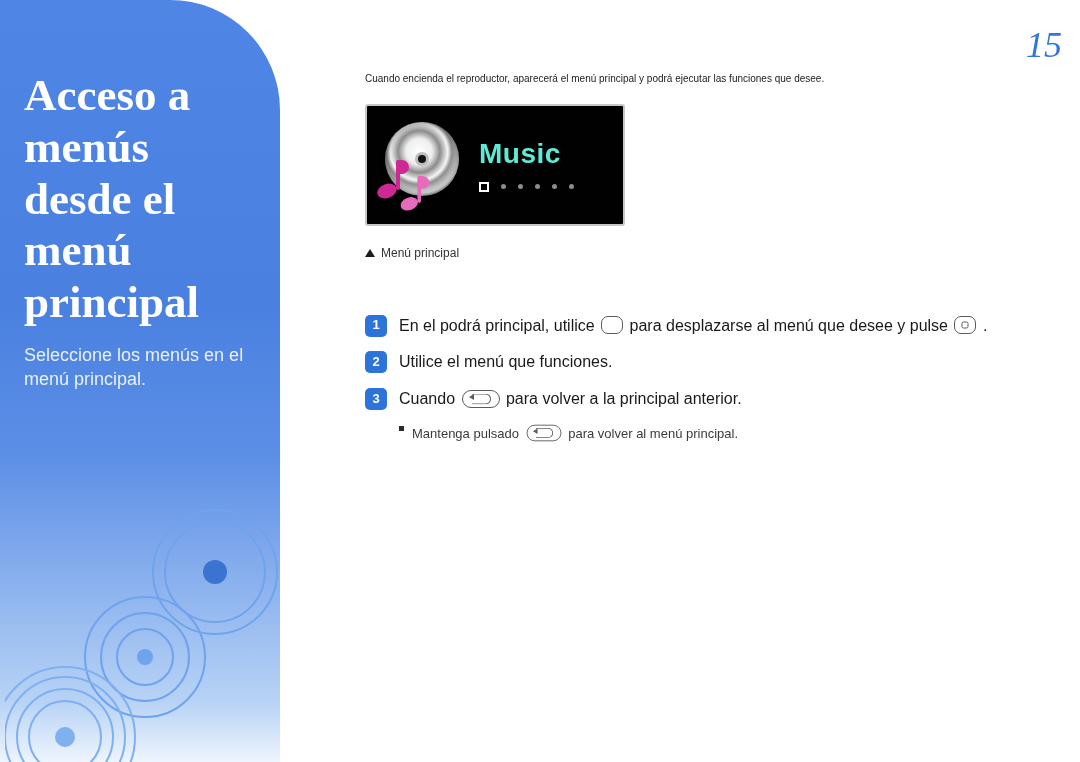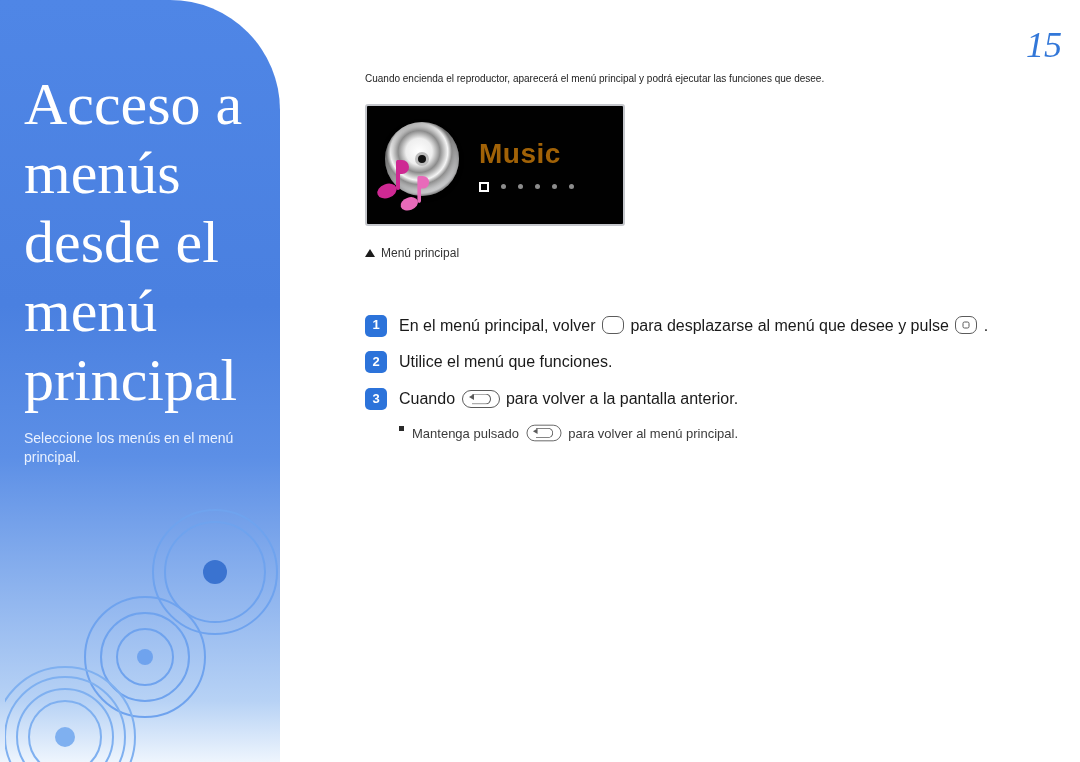--- a/index.html
+++ b/index.html
@@ -27,28 +27,28 @@
       top: 0;
       width: 280px;
       height: 762px;
       background: linear-gradient(180deg, #4f86e6 0%, #4a80e0 40%, #5c8fe6 60%, #b7d2f5 92%, #eef5fd 100%);
       border-top-right-radius: 110px;
       padding: 70px 18px 20px 24px;
       overflow: hidden;
     }
     .sidebar-title {
       font-family: Georgia, 'Times New Roman', serif;
-      font-size: 60px;
+      font-size: 45px;
       line-height: 1.15;
       color: #fff;
-      font-weight: 400;
+      font-weight: 700;
     }
     .sidebar-sub {
       margin-top: 14px;
-      font-size: 14px;
+      font-size: 18px;
       color: #e9f1ff;
       line-height: 1.35;
     }
     .circles {
       position: absolute;
       left: 5px;
       bottom: 0;
       width: 320px;
       height: 300px;
     }
@@ -97,21 +97,21 @@
       width: 26px; height: 38px;
     }
     .note1 { left: -4px; top: 36px; }
     .note2 { left: 18px; top: 50px; transform: scale(.9); }
     .note-stem { position: absolute; right: 3px; top: 0; width: 4px; height: 30px; background: #ce2993; border-radius: 2px; }
     .note-head { position: absolute; left: 0; bottom: 0; width: 20px; height: 14px; background: #ce2993; border-radius: 50%; transform: rotate(-20deg); }
     .note-flag { position: absolute; right: -6px; top: 0; width: 12px; height: 14px; background: #ce2993; border-radius: 0 8px 8px 0; }
     .note2 .note-stem, .note2 .note-head, .note2 .note-flag { background: #e86aba; }
     .screen-right { display: flex; flex-direction: column; gap: 12px; }
     .screen-label {
-      color: #a16207;
+      color: #5eead4;
       font-size: 28px;
       font-weight: 700;
       letter-spacing: .5px;
     }
     .dots { display: flex; gap: 12px; align-items: center; }
     .dot-sq { width: 10px; height: 10px; border: 2px solid #fff; }
     .dot { width: 5px; height: 5px; border-radius: 50%; background: #8c8c8c; }
     .caption { margin-top: 20px; font-size: 12px; color: #333; display: flex; align-items: center; gap: 6px; }
     .tri-up { width: 0; height: 0; border-left: 5px solid transparent; border-right: 5px solid transparent; border-bottom: 8px solid #1b1b1b; display: inline-block; }
     .steps { margin-top: 54px; font-size: 16px; color: #1a1a1a; }
@@ -252,41 +252,41 @@
   <div class="caption">
     <span class="tri-up"></span>
     <span>Menú principal</span>
   </div>
 
   <div class="steps">
 
     <div class="step">
       <div class="step-num">1</div>
       <div class="step-body">
-        <span>En el menú principal, volver </span>
+        <span>En el podrá principal, utilice </span>
         <span class="icon-btn squircle"></span>
         <span> para desplazarse al menú que desee y pulse </span>
         <span class="icon-btn square"></span>
         <span>.</span>
       </div>
     </div>
 
     <div class="step">
       <div class="step-num">2</div>
       <div class="step-body">
         <span>Utilice el menú que funciones.</span>
       </div>
     </div>
 
     <div class="step">
       <div class="step-num">3</div>
       <div class="step-body">
         <span>Cuando </span>
         <span class="icon-btn back"></span>
-        <span> para volver a la pantalla anterior.</span>
+        <span> para volver a la principal anterior.</span>
       </div>
     </div>
 
     <div class="tip">
       <span class="bullet-sq"></span>
       <span>
         <span>Mantenga pulsado </span>
         <span class="icon-btn back sm"></span>
         <span> para volver al menú principal.</span>
       </span>

